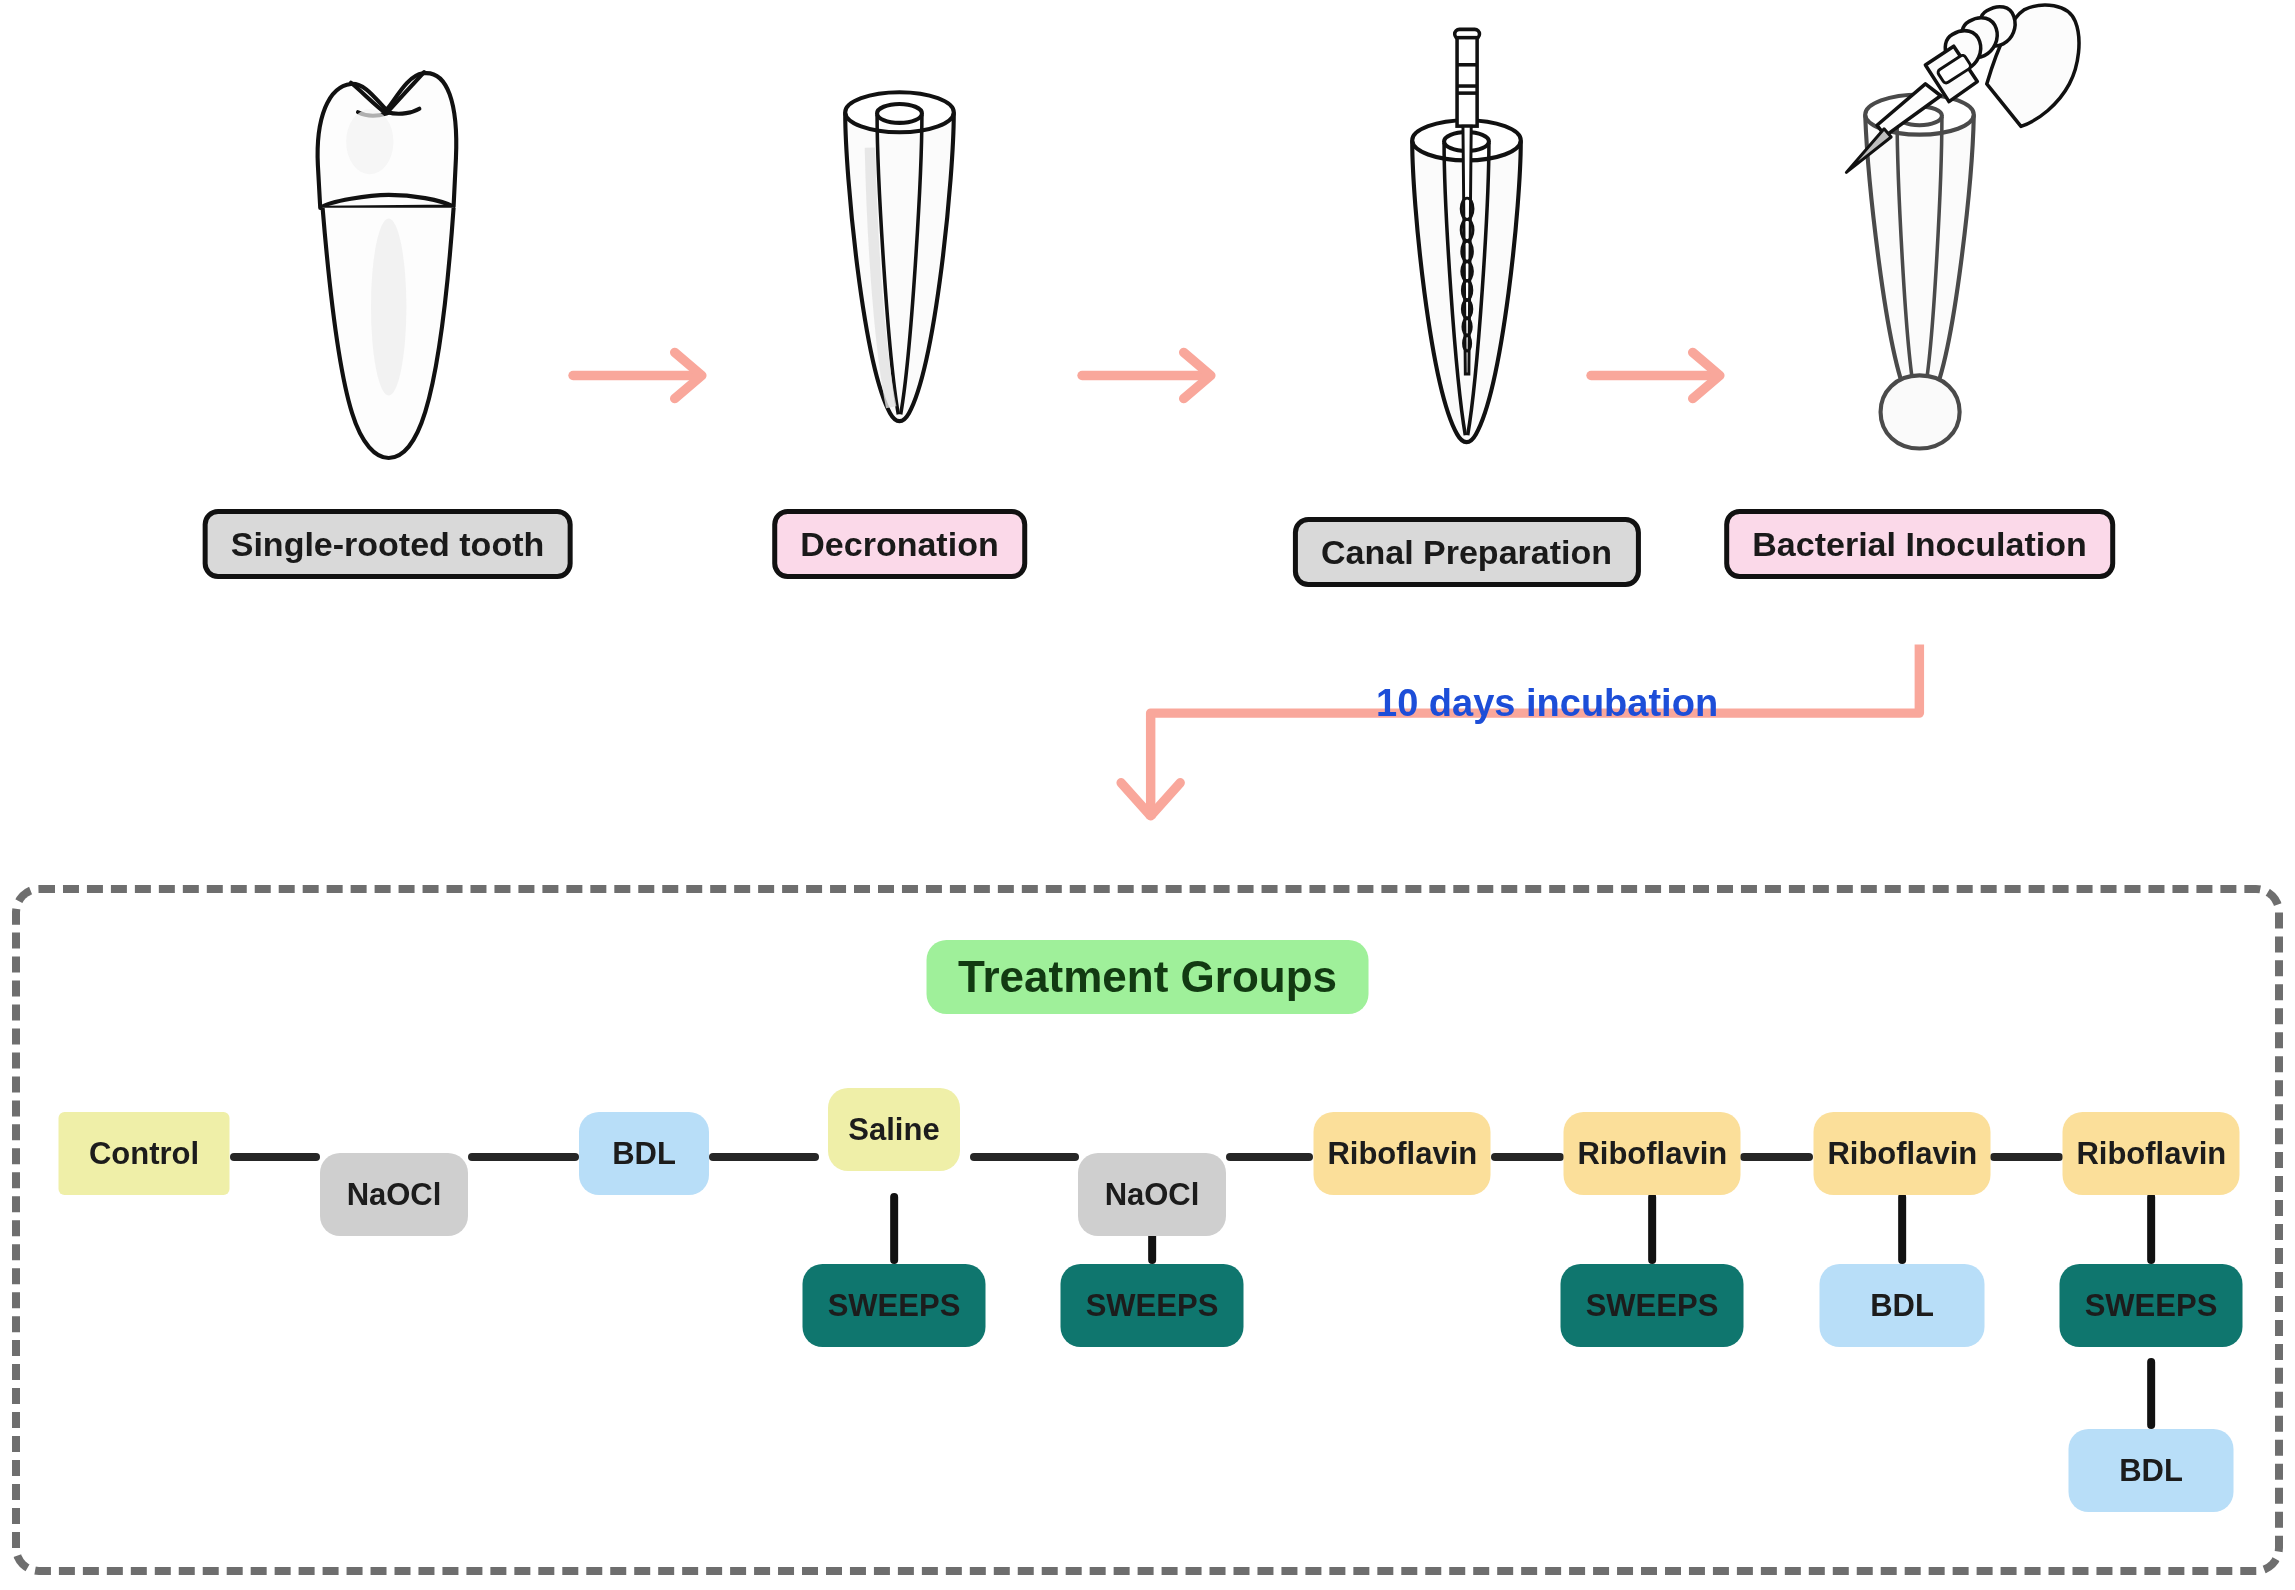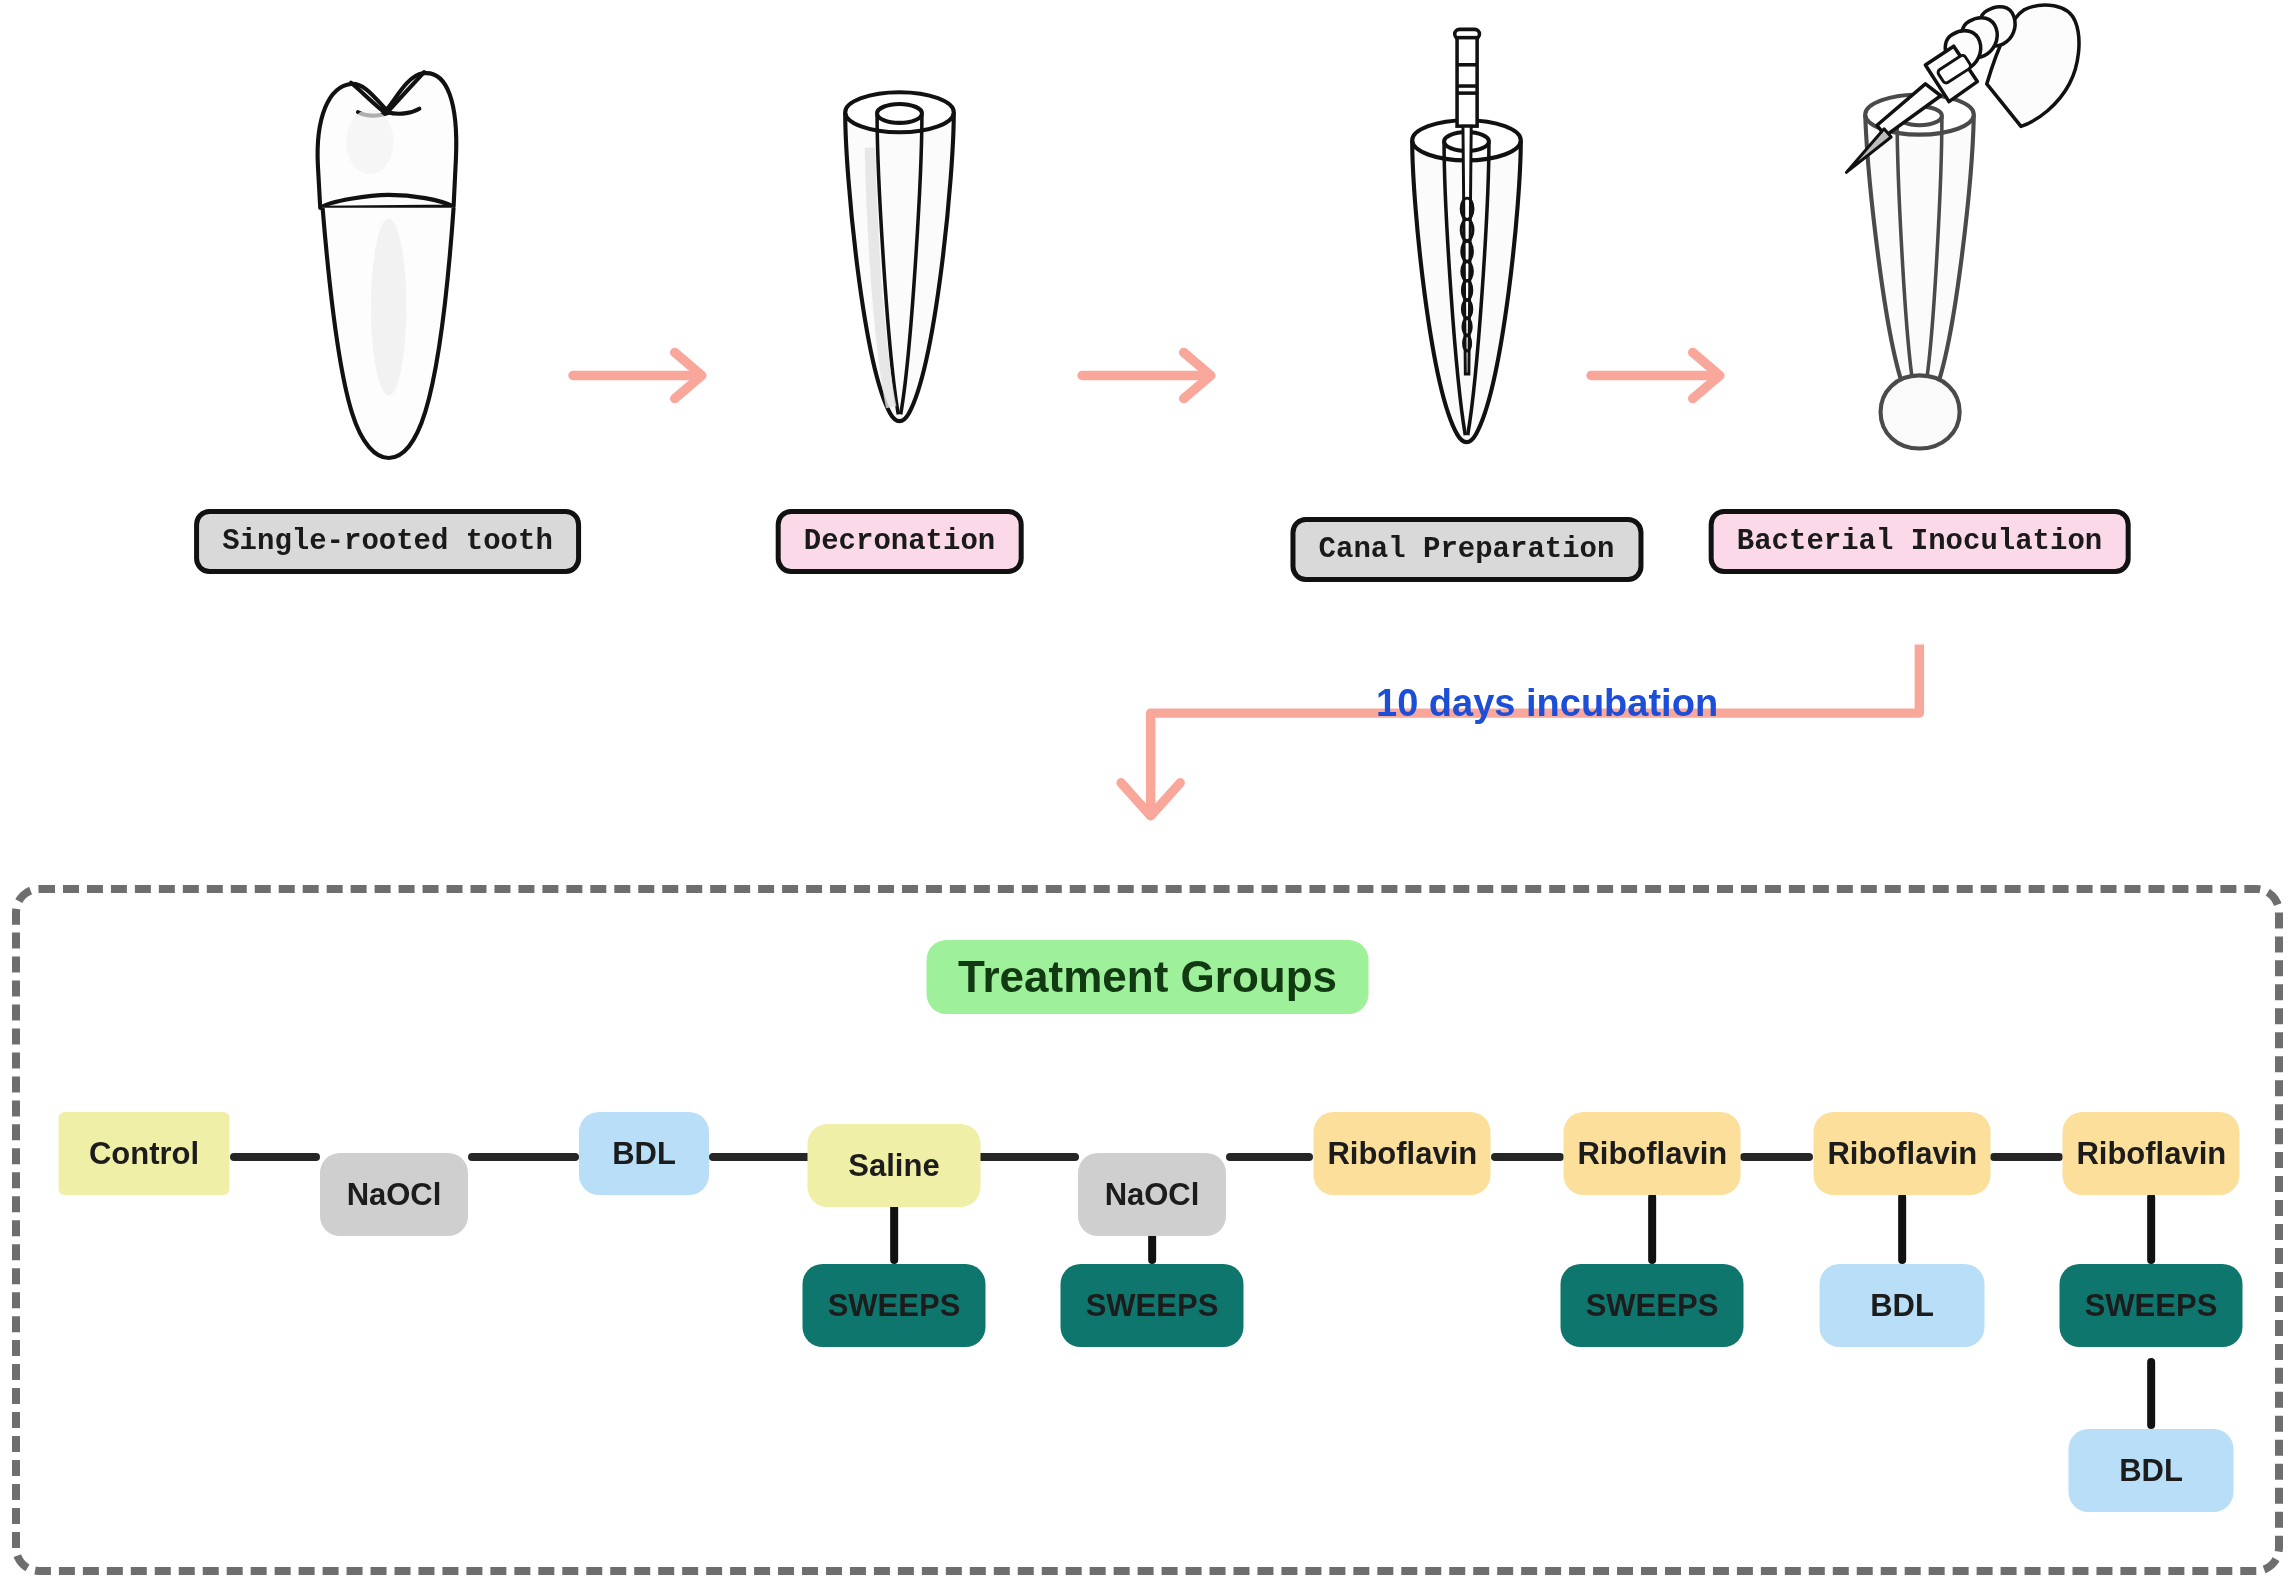--- a/index.html
+++ b/index.html
@@ -35,28 +35,27 @@
   .stage-art svg { display: block; width: 100%; height: 100%; }
 
   .stage-label {
     position: absolute;
     left: 50%;
     transform: translateX(-50%);
     top: 509px;
     border: 5.3px solid #111111;
     border-radius: 15.4px;
     padding: 13px 23.6px;
-    font-size: 29px;
+    font-size: 34px;
     font-weight: bold;
     color: #1a1a1a;
     white-space: nowrap;
     line-height: 1;
     box-sizing: border-box;
     text-align: center;
-    font-family: Liberation Mono, monospace;
   }
   .label-gray { background: #d9d9d9; }
   .label-pink { background: #fbd9e9; }
 
   
   .h-arrow {
     position: absolute;
     top: 343px;
     width: 148px;
     height: 65px;
@@ -301,21 +300,21 @@
   <div class="connector-v" style="left:1152px; top:1193px; height:71px;"></div>
   <div class="connector-v" style="left:1652px; top:1193px; height:71px;"></div>
   <div class="connector-v" style="left:1902px; top:1193px; height:71px;"></div>
   <div class="connector-v" style="left:2151px; top:1193px; height:71px;"></div>
 
   <div class="connector-v" style="left:2151px; top:1358px; height:71px;"></div>
 
   <div class="node n-yellow" style="left:144px;  top:1112px; width:171px;border-radius:6px;">Control</div>
   <div class="node n-gray" style="left:394px;  top:1112px; width:148px;">NaOCl</div>
   <div class="node n-blue" style="left:644px; top:1112px; width:130px;">BDL</div>
-  <div class="node n-yellow" style="left:894px; top:1124px; width:173px;">Saline</div>
+  <div class="node n-yellow" style="left:894px; top:1088px; width:132px;">Saline</div>
   <div class="node n-gray" style="left:1152px; top:1112px; width:148px;">NaOCl</div>
   <div class="node n-amber" style="left:1402px; top:1112px; width:177px;">Riboflavin</div>
   <div class="node n-amber" style="left:1652px; top:1112px; width:177px;">Riboflavin</div>
   <div class="node n-amber" style="left:1902px; top:1112px; width:177px;">Riboflavin</div>
   <div class="node n-amber" style="left:2151px; top:1112px; width:177px;">Riboflavin</div>
 
   <div class="node n-salmon" style="left:894px; top:1264px; width:183px;">SWEEPS</div>
   <div class="node n-salmon" style="left:1152px; top:1264px; width:183px;">SWEEPS</div>
   <div class="node n-salmon" style="left:1652px; top:1264px; width:183px;">SWEEPS</div>
   <div class="node n-blue" style="left:1902px; top:1264px; width:165px;">BDL</div>

